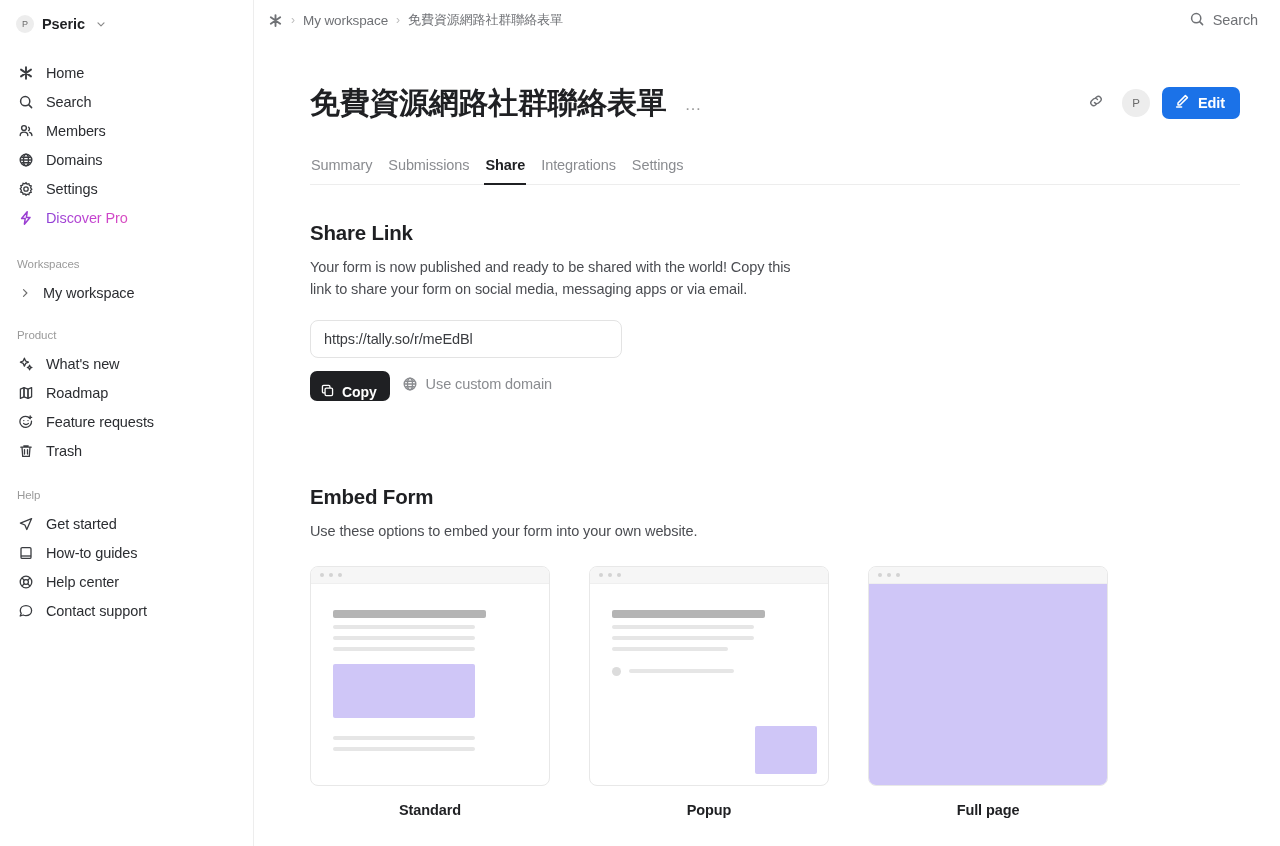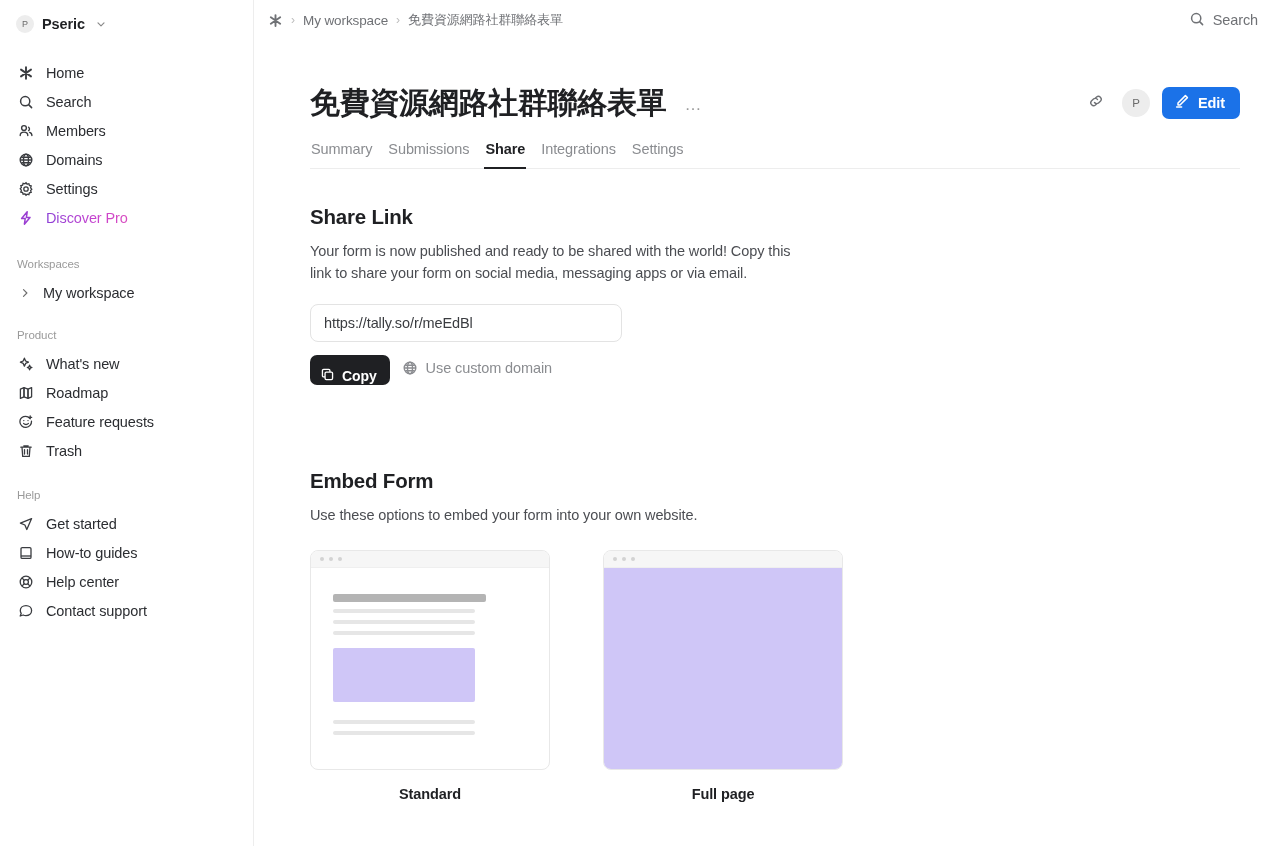--- a/index.html
+++ b/index.html
@@ -125,21 +125,21 @@
     border: none; border-radius: 7px;
     height: 32px; padding: 0 15px 0 12px;
     display: flex; align-items: center; gap: 8px;
     font-size: 14.5px; font-weight: 700; cursor: pointer;
     font-family: inherit; letter-spacing: -0.1px;
   }
 
   .tabs {
     display: flex; align-items: flex-end; gap: 14px;
     border-bottom: 1px solid #ededed;
-    margin-top: 19px;
+    margin-top: 35px;
   }
   .tab {
     font-size: 14.5px; color: #8a8c90; cursor: pointer;
     padding: 0 1px 10px 1px; border-bottom: 2px solid transparent;
     margin-bottom: -1px; letter-spacing: -0.1px;
   }
   .tab.active { color: #1f2023; font-weight: 700; border-bottom-color: #1f2023; }
 
   .sec-title {
     font-size: 20.5px; font-weight: 700; color: #1f2023;
@@ -172,21 +172,21 @@
     font-size: 14px; font-weight: 700; cursor: pointer;
     font-family: inherit; letter-spacing: -0.1px;
   }
   .custom-domain {
     display: flex; align-items: flex-start; gap: 8px;
     color: #8a8c90; font-size: 14.5px; cursor: pointer;
     letter-spacing: -0.1px;
   }
 
   .embed-sec { margin-top: 84px; }
-  .cards { display: flex; gap: 53px; margin-top: 24px; }
+  .cards { display: flex; gap: 39px; margin-top: 24px; }
   .card-wrap { width: 240px; cursor: pointer; }
   .card {
     width: 240px; height: 220px;
     border: 1px solid #e8e8e8; border-radius: 8px;
     background: #fff; overflow: hidden;
     display: flex; flex-direction: column;
   }
   .chrome {
     height: 17px; background: #f6f6f6;
     border-bottom: 1px solid #efefef;
@@ -506,20 +506,41 @@
                   <div class="line l-95"></div>
                   <div class="line l-88"></div>
                   <div class="blk-purple std-block"></div>
                   <div class="line std-line-1"></div>
                   <div class="line std-line-2"></div>
                 </div>
               </div>
               <div class="card-label">Standard</div>
             </div>
 
+            <div class="card-wrap">
+              <div class="card">
+                <div class="chrome">
+                  <span class="dot"></span>
+                  <span class="dot"></span>
+                  <span class="dot"></span>
+                </div>
+                <div class="card-body">
+                  <div class="bar-head"></div>
+                  <div class="line l-100"></div>
+                  <div class="line l-95"></div>
+                  <div class="line l-70"></div>
+                  <div class="avatar-line-row">
+                    <span class="mini-circle"></span>
+                    <span class="mini-line"></span>
+                  </div>
+                  <div class="blk-purple popup-block"></div>
+                </div>
+              </div>
+              <div class="card-label">Popup</div>
+            </div>
 
             <div class="card-wrap">
               <div class="card">
                 <div class="chrome">
                   <span class="dot"></span>
                   <span class="dot"></span>
                   <span class="dot"></span>
                 </div>
                 <div class="full-fill"></div>
               </div>

